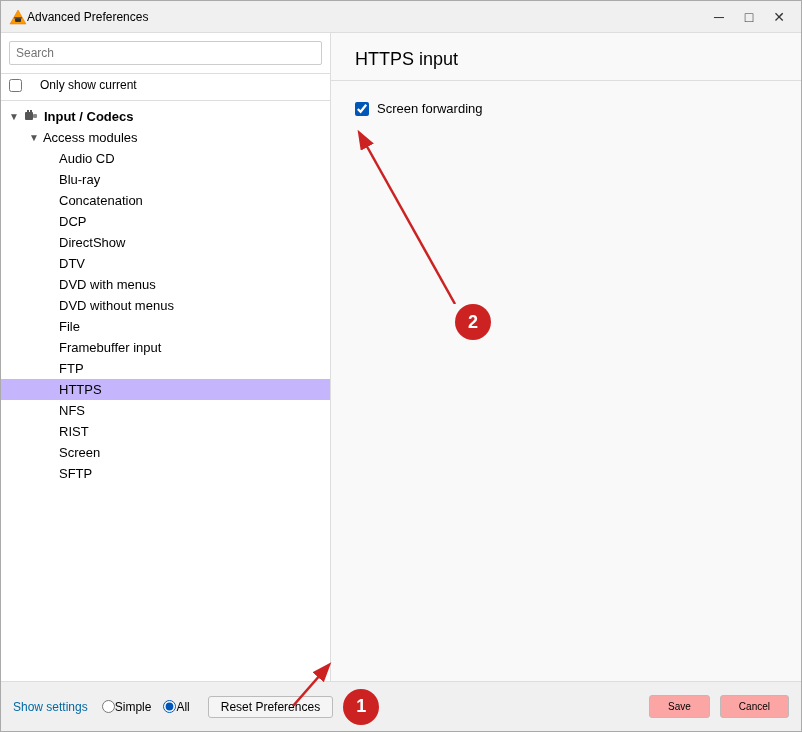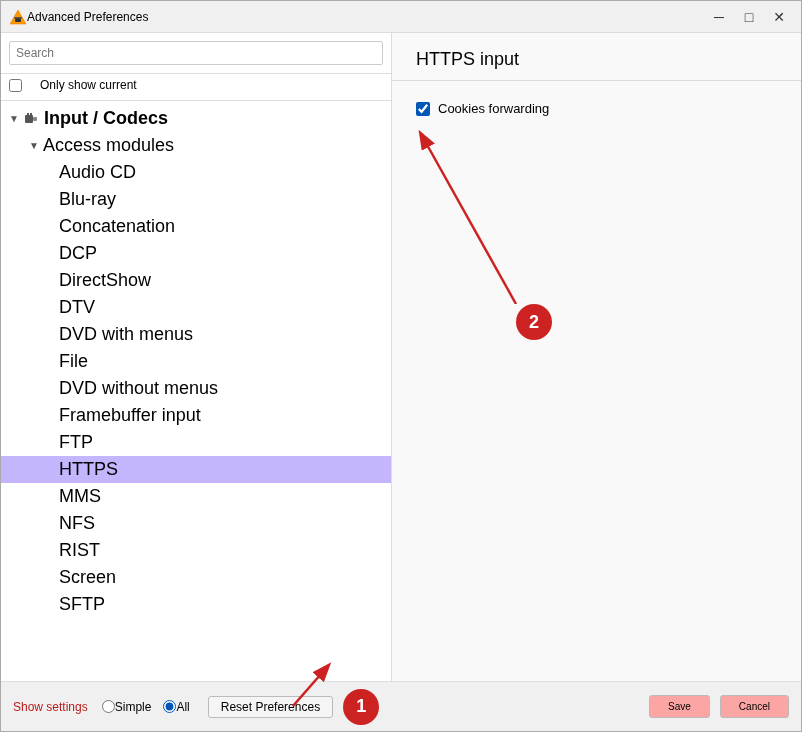--- a/index.html
+++ b/index.html
@@ -51,21 +51,21 @@
     }
 
     .content-area {
       display: flex;
       flex: 1;
       overflow: hidden;
     }
 
     
     .left-panel {
-      width: 391px;
+      width: 330px;
       display: flex;
       flex-direction: column;
       border-right: 1px solid #ddd;
       background: #fff;
     }
     .search-box {
       padding: 8px;
       border-bottom: 1px solid #ddd;
     }
     .search-input {
@@ -98,21 +98,21 @@
       cursor: pointer;
       white-space: nowrap;
     }
     .tree-item.selected { background: #c4b5fd; align-items: flex-end; }
     .tree-item .arrow {
       font-size: 10px;
       margin-right: 4px;
       color: #555;
     }
     .tree-item .label {
-      font-size: 18px;
+      font-size: 13px;
     }
     .tree-item.level-0 {
       padding-left: 8px;
       font-weight: 600;
     }
     .tree-item.level-1 {
       padding-left: 28px;
       font-weight: 500;
     }
     .tree-item.level-2 {
@@ -180,21 +180,21 @@
       height: 50px;
       border-top: 1px solid #ddd;
       background: #f0f0f0;
       display: flex;
       align-items: center;
       padding: 0 12px;
       gap: 10px;
     }
     .show-settings-label {
       font-size: 12px;
-      color: #b91c1c;
+      color: #0369a1;
       font-weight: 500;
       margin-right: 4px;
     }
     .radio-group {
       display: flex;
       align-items: center;
       gap: 12px;
     }
     .radio-item {
       display: flex;
@@ -298,36 +298,33 @@
           <div class="tree-item level-2">
             <span class="label">DirectShow</span>
           </div>
           <div class="tree-item level-2">
             <span class="label">DTV</span>
           </div>
           <div class="tree-item level-2">
             <span class="label">DVD with menus</span>
           </div>
           <div class="tree-item level-2">
+            <span class="label">DVD without menus</span>
+          </div>
+          <div class="tree-item level-2">
             <span class="label">File</span>
-          </div>
-          <div class="tree-item level-2">
-            <span class="label">DVD without menus</span>
           </div>
           <div class="tree-item level-2">
             <span class="label">Framebuffer input</span>
           </div>
           <div class="tree-item level-2">
             <span class="label">FTP</span>
           </div>
           <div class="tree-item level-2 selected">
             <span class="label">HTTPS</span>
-          </div>
-          <div class="tree-item level-2">
-            <span class="label">MMS</span>
           </div>
           <div class="tree-item level-2">
             <span class="label">NFS</span>
           </div>
           <div class="tree-item level-2">
             <span class="label">RIST</span>
           </div>
           <div class="tree-item level-2">
             <span class="label">Screen</span>
           </div>
@@ -337,21 +334,21 @@
         </div>
     </div>
 
     <div class="right-panel">
       <div class="right-header">
         <h2>HTTPS input</h2>
       </div>
       <div class="right-content">
         <div class="checkbox-row">
           <input type="checkbox" id="cookies-cb" checked="" style="">
-          <label for="cookies-cb">Cookies forwarding</label>
+          <label for="cookies-cb">Screen forwarding</label>
         </div>
 
         <div style="position:relative; width:100%; height:300px;">
 
           <svg class="arrow-svg" width="200" height="220" style="position:absolute; top:-40px; left:-20px;">
             <defs>
               <marker id="arrowhead2" markerWidth="8" markerHeight="8" refX="6" refY="3" orient="auto">
                 <path d="M0,0 L0,6 L8,3 z" fill="#cc2222"></path>
               </marker>
             </defs>

